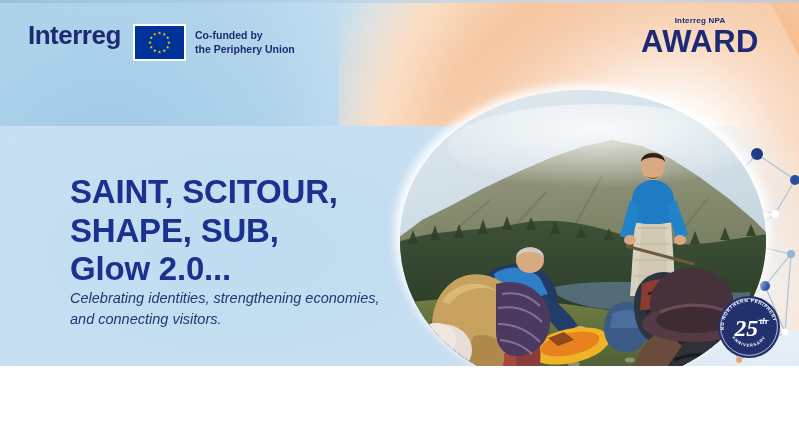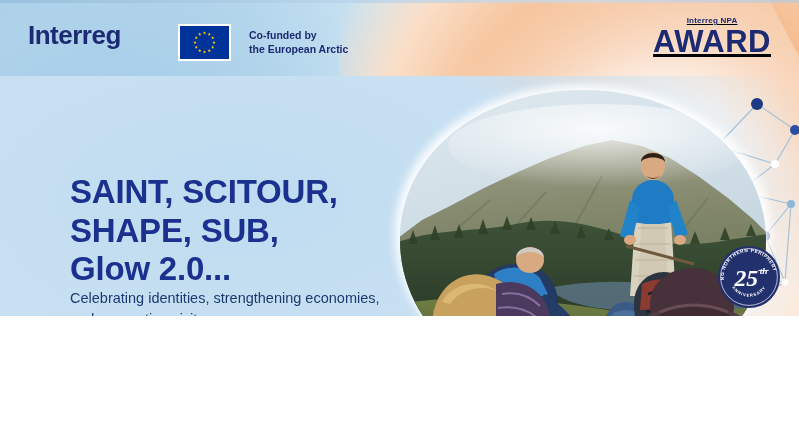--- a/index.html
+++ b/index.html
@@ -1,18 +1,18 @@
 <!DOCTYPE html>
 <html><head>
 <meta charset="utf-8">
 <style>
   html,body{margin:0;padding:0;background:#ffffff;}
   #banner{
     position:relative;
-    width:799px;height:316px;
+    width:799px;height:366px;
     overflow:hidden;
     font-family:"Liberation Sans", sans-serif;
     background:#d946ef;
   }
   
   .bg-base{
     position:absolute;inset:0;
     background:linear-gradient(115deg,
         #a9cfe9 0%,
         #b9d9ee 22%,
@@ -54,41 +54,41 @@
 
   
   .interreg-block{position:absolute;left:28px;top:22px;}
   .interreg-word{
     font-size:26px;font-weight:bold;color:#1b2a72;letter-spacing:-0.5px;
     line-height:1;position:relative;display:inline-block;
   }
   .interreg-npa{
     margin-top:13px;font-size:10.5px;font-weight:bold;color:#15205e;letter-spacing:.1px;
   }
-  .eu-block{position:absolute;left:133px;top:24px;display:flex;align-items:center;gap:18px;margin-left:45px;}
+  .eu-block{position:absolute;left:133px;top:24px;display:flex;align-items:center;gap:9px;}
   .eu-flag{
     width:49px;height:33px;background:#003399;position:relative;
     border:2px solid #ffffff;box-sizing:content-box;
   }
   .eu-flag svg{position:absolute;inset:0;}
   .eu-text{font-size:10.5px;font-weight:bold;color:#1b2a72;line-height:1.32;white-space:nowrap;}
 
-  .award-block{position:absolute;right:28px;top:16px;text-align:center;text-decoration:underline;}
+  .award-block{position:absolute;right:40px;top:16px;text-align:center;}
   .award-kicker{font-size:8px;font-weight:bold;color:#1b2a72;letter-spacing:.2px;margin-bottom:1px;}
   .award-word{font-size:31px;font-weight:bold;color:#1b2a72;letter-spacing:.5px;line-height:1;text-align:right;}
 
   
   .headline{
     position:absolute;left:70px;top:173px;
     font-size:33px;font-weight:bold;color:#1b318f;
     line-height:1.17;letter-spacing:-0.2px;white-space:pre-line;
   }
   .subhead{
     position:absolute;left:70px;top:288px;
-    font-size:14.5px;color:#1a3a73;line-height:1.45;white-space:pre-line;
+    font-size:14.5px;color:#1a3a73;line-height:1.45;white-space:pre-line;font-style:italic;
   }
 
   
   .bubble-wrap{position:absolute;left:398px;top:88px;width:370px;height:300px;}
   .bubble-halo{
     position:absolute;left:-7px;top:-7px;width:384px;height:314px;
     filter:blur(5px);
   }
   .bubble-photo{position:absolute;inset:0;}
 
@@ -154,21 +154,21 @@
             <polygon points="19.75,23.027241335952166 20.190838939219354,24.120478590170954 21.36679607770176,24.201912445514754 20.463292387221365,24.959004081733376 20.749234928897206,26.102570226389574 19.75,25.477241335952165 18.750765071102794,26.102570226389574 19.036707612778635,24.959004081733376 18.13320392229824,24.201912445514754 19.309161060780646,24.120478590170954" fill="#FFCC00"></polygon>
             <polygon points="16.272758664047835,19.550000000000004 16.71359760326719,20.643237254218793 17.889554741749595,20.724671109562593 16.9860510512692,21.481762745781214 17.27199359294504,22.625328890437416 16.272758664047835,22.000000000000004 15.273523735150631,22.625328890437416 15.55946627682647,21.481762745781214 14.655962586346075,20.724671109562593 15.83191972482848,20.643237254218793" fill="#FFCC00"></polygon>
             <polygon points="15,14.8 15.440838939219354,15.89323725421879 16.61679607770176,15.974671109562589 15.713292387221365,16.73176274578121 15.999234928897204,17.87532889043741 15,17.25 14.000765071102796,17.87532889043741 14.286707612778635,16.73176274578121 13.38320392229824,15.974671109562589 14.559161060780646,15.89323725421879" fill="#FFCC00"></polygon>
             <polygon points="16.272758664047835,10.05 16.71359760326719,11.14323725421879 17.889554741749595,11.224671109562589 16.9860510512692,11.98176274578121 17.27199359294504,13.12532889043741 16.272758664047835,12.5 15.273523735150631,13.12532889043741 15.55946627682647,11.98176274578121 14.655962586346075,11.224671109562589 15.83191972482848,11.14323725421879" fill="#FFCC00"></polygon>
             <polygon points="19.749999999999996,6.572758664047835 20.19083893921935,7.665995918266624 21.366796077701757,7.747429773610424 20.46329238722136,8.504521409829046 20.749234928897202,9.648087554485246 19.749999999999996,9.022758664047835 18.75076507110279,9.648087554485246 19.03670761277863,8.504521409829046 18.133203922298236,7.747429773610425 19.309161060780642,7.665995918266624" fill="#FFCC00"></polygon>
           </g>
       </svg>
     </div>
     <div class="eu-text">
       <div>Co-funded by</div>
-      <div>the European Arctic</div>
+      <div>the Periphery Union</div>
     </div>
   </div>
 
   <div class="award-block">
     <div class="award-kicker">Interreg NPA</div>
     <div class="award-word">AWARD</div>
   </div>
 
   <div class="headline">SAINT, SCITOUR,
 SHAPE, SUB,

